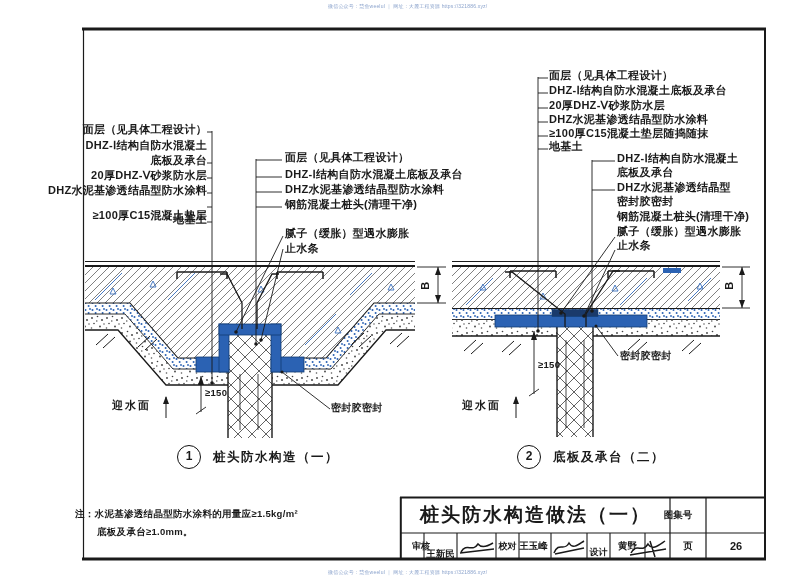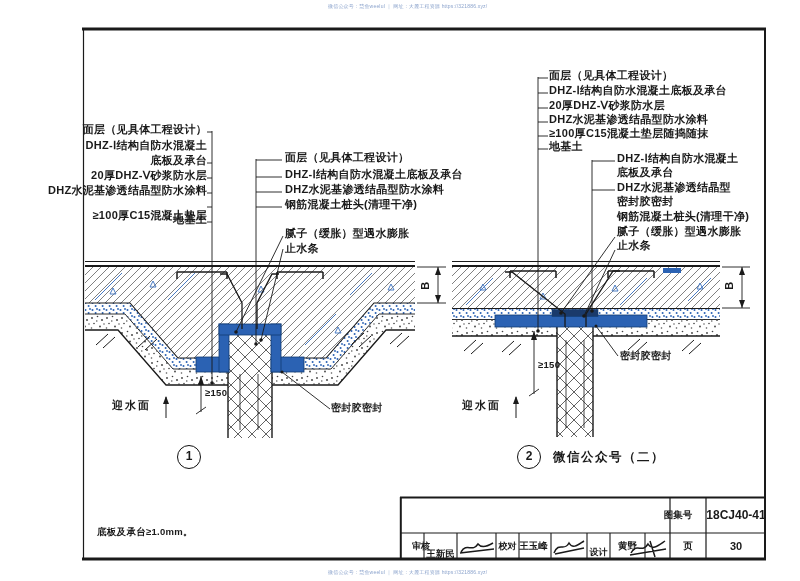--- a/index.html
+++ b/index.html
@@ -310,20 +310,21 @@
   <div class="lbl" style="left:285px;top:199px;">钢筋混凝土桩头(清理干净)</div>
   <div class="lbl" style="left:285px;top:228px;">腻子（缓胀）型遇水膨胀</div>
   <div class="lbl" style="left:285px;top:243px;">止水条</div>
 
   <div class="lbl small" style="left:205px;top:388px;">≥150</div>
   <div class="lbl" style="left:331px;top:403px;font-size:10px;">密封胶密封</div>
   <div class="lbl" style="left:112px;top:400px;font-size:11px;letter-spacing:2px;">迎水面</div>
   <div class="lbl rot" style="left:421px;top:280px;">B</div>
 
   <div class="bubble" style="left:177px;top:445px;"><span>1</span></div>
+  <div class="caption" style="left:213px;top:449px;">桩头防水构造（一）</div>
 
   <div class="lbl" style="left:549px;top:70px;">面层（见具体工程设计）</div>
   <div class="lbl" style="left:549px;top:85px;">DHZ-Ⅰ结构自防水混凝土底板及承台</div>
   <div class="lbl" style="left:549px;top:100px;">20厚DHZ-Ⅴ砂浆防水层</div>
   <div class="lbl" style="left:549px;top:114px;">DHZ水泥基渗透结晶型防水涂料</div>
   <div class="lbl" style="left:549px;top:128px;">≥100厚C15混凝土垫层随捣随抹</div>
   <div class="lbl" style="left:549px;top:141px;">地基土</div>
 
   <div class="lbl" style="left:617px;top:153px;">DHZ-Ⅰ结构自防水混凝土</div>
   <div class="lbl" style="left:617px;top:167px;">底板及承台</div>
@@ -332,29 +333,30 @@
   <div class="lbl" style="left:617px;top:211px;">钢筋混凝土桩头(清理干净)</div>
   <div class="lbl" style="left:617px;top:226px;">腻子（缓胀）型遇水膨胀</div>
   <div class="lbl" style="left:617px;top:240px;">止水条</div>
 
   <div class="lbl small" style="left:538px;top:360px;">≥150</div>
   <div class="lbl" style="left:620px;top:351px;font-size:10px;">密封胶密封</div>
   <div class="lbl" style="left:462px;top:400px;font-size:11px;letter-spacing:2px;">迎水面</div>
   <div class="lbl rot" style="left:725px;top:280px;">B</div>
 
   <div class="bubble" style="left:517px;top:445px;"><span>2</span></div>
-  <div class="caption" style="left:553px;top:449px;">微信公众号（二）</div>
-
+  <div class="caption" style="left:553px;top:449px;">底板及承台（二）</div>
+
+  <div class="note" style="left:75px;top:508px;">注：水泥基渗透结晶型防水涂料的用量应≥1.5kg/m²</div>
   <div class="note" style="left:97px;top:526px;">底板及承台≥1.0mm。</div>
 
+  <div class="tb" style="left:402px;top:498px;width:267px;height:34px;font-size:19px;letter-spacing:2px;">桩头防水构造做法（一）</div>
   <div class="tb" style="left:671px;top:498px;width:14px;height:34px;font-size:9.5px;">图集号</div>
-  <div class="tb" style="left:707px;top:498px;width:58px;height:34px;font-size:12px;">18CJ40-41</div>
 
   <div class="tb" style="left:401px;top:534px;width:40px;height:24px;font-size:9px;">审核</div>
   <div class="tb" style="left:424px;top:534px;width:33px;height:40px;font-size:9.5px;">王新民</div>
   <div class="tb" style="left:496px;top:534px;width:23px;height:24px;font-size:9px;">校对</div>
   <div class="tb" style="left:519px;top:534px;width:29px;height:24px;font-size:9.5px;">王玉峰</div>
   <div class="tb" style="left:587px;top:534px;width:23px;height:36px;font-size:9px;">设计</div>
   <div class="tb" style="left:610px;top:534px;width:35px;height:24px;font-size:9.5px;">黄野</div>
   <div class="tb" style="left:671px;top:534px;width:34px;height:24px;font-size:9.5px;">页</div>
-  <div class="tb" style="left:707px;top:534px;width:58px;height:24px;font-size:11px;">30</div>
+  <div class="tb" style="left:707px;top:534px;width:58px;height:24px;font-size:11px;">26</div>
 
 </div>
 
 </body></html>

